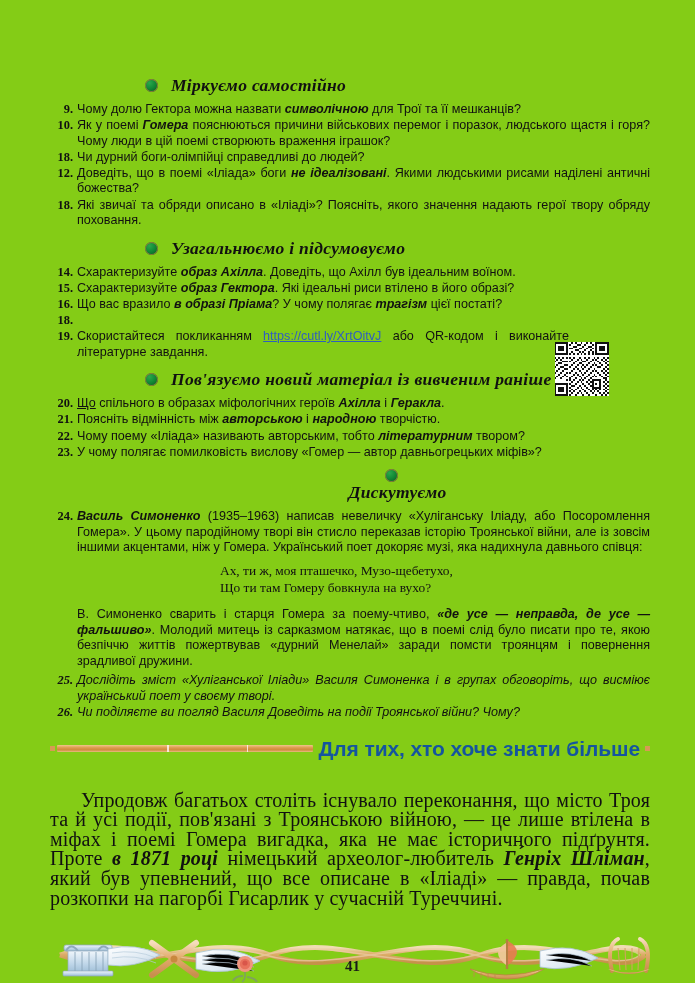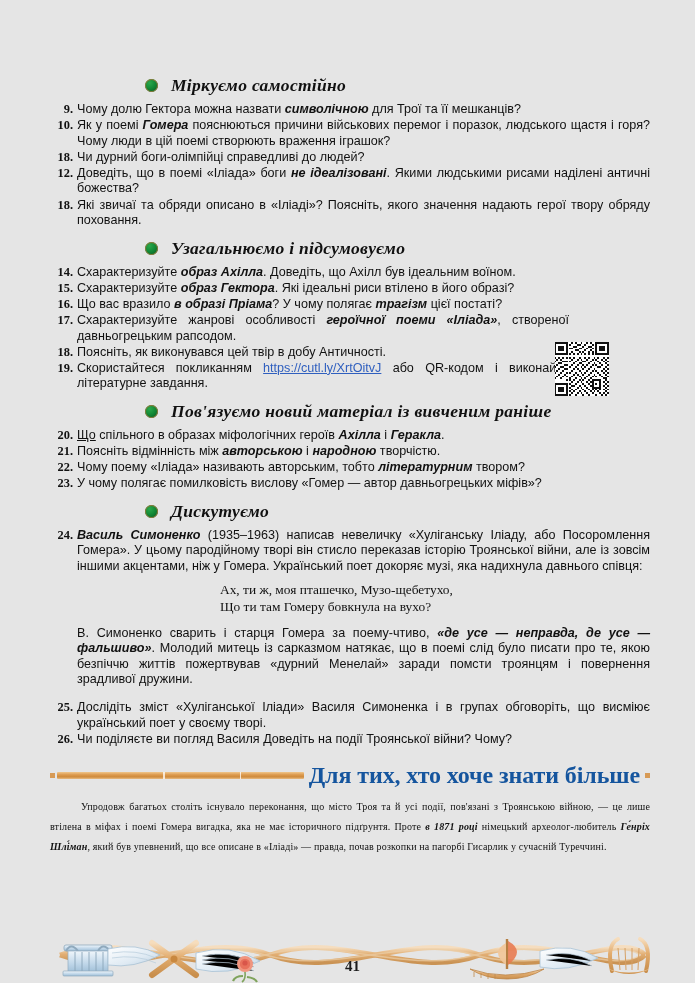--- a/index.html
+++ b/index.html
@@ -14,40 +14,40 @@
     font-family: "Liberation Sans", sans-serif;
     color: #111111;
     overflow: hidden;
   }
 
   .page {
     position: absolute;
     left: 0; top: 0;
     width: 695px;
     height: 983px;
-    background: #e5e5e5;
+    background: #84cc16;
   }
 
   .content {
     position: absolute;
     left: 50px;
     top: 66px;
     width: 600px;
   }
 
   
   .section-head {
     display: flex;
     align-items: center;
     margin: 9px 0 6px 0;
   }
   .section-head.indent-1 { padding-left: 95px; }
   .section-head.indent-2 { padding-left: 95px; align-items: center; }
   .section-head.indent-3 { padding-left: 95px; text-align: center; }
-  .section-head.indent-4 { padding-left: 95px; }
+  .section-head.indent-4 { padding-left: 95px; flex-direction: column; }
 
   .bullet-dot {
     width: 13px;
     height: 13px;
     border-radius: 50%;
     background: radial-gradient(circle at 35% 30%, #2aa84a 0%, #128a36 45%, #0c6b29 75%, #7a6030 100%);
     box-shadow: 0 0 0 1px #8a7a3a inset;
     flex: 0 0 auto;
     margin-right: 13px;
   }
@@ -158,42 +158,41 @@
     width: 1.5px;
     background: #ffffff;
     opacity: .75;
   }
   .banner-cap {
     width: 5px; height: 5px;
     background: #d79a55;
     flex: 0 0 auto;
   }
   .banner-text {
-    font-size: 24px;
+    font-size: 21px;
     font-weight: bold;
     color: #15559e;
     letter-spacing: -0.1px;
     white-space: nowrap;
     flex: 0 0 auto;
-    font-family: Liberation Serif, serif;
   }
   .banner-cap-right {
     width: 5px; height: 5px;
     background: #d79a55;
     flex: 0 0 auto;
     margin-left: 5px;
   }
 
   
   .serif-para {
     font-family: "Liberation Serif", serif;
-    font-size: 10px;
+    font-size: 20px;
     line-height: 19.6px;
     text-align: justify;
-    margin-top: 11px;
+    margin-top: 31px;
     text-indent: 31px;
     letter-spacing: 0.15px;
   }
   .serif-para b { font-weight: bold; font-style: italic; }
 
   
   .footer {
     position: absolute;
     left: 0;
     bottom: 0;
@@ -260,26 +259,21 @@
       </div>
       <div class="qitem">
         <span class="qnum">15.</span>
         <span class="qtext">Схарактеризуйте <b>образ Гектора</b>. Які ідеальні риси втілено в його образі?</span>
       </div>
       <div class="qitem">
         <span class="qnum">16.</span>
         <span class="qtext">Що вас вразило <b>в образі Пріама</b>? У чому полягає <b>трагізм</b> цієї постаті?</span>
       </div>
       <div class="qitem narrow">
-        <span class="qnum">17.</span>
-        <span class="qtext">Схарактеризуйте жанрові особливості <b>героїчної поеми «Іліада»</b>, створеної давньогрецьким рапсодом.</span>
-      </div>
-      <div class="qitem narrow">
         <span class="qnum">18.</span>
-        <span class="qtext">Поясніть, як виконувався цей твір в добу Античності.</span>
       </div>
       <div class="qitem narrow">
         <span class="qnum">19.</span>
         <span class="qtext">Скористайтеся покликанням <a href="#">https://cutl.ly/XrtOitvJ</a> або QR-кодом і виконайте літературне завдання.</span>
       </div>
     </div>
 
     <div class="section-head indent-3">
       <span class="bullet-dot"></span>
       <span class="section-title">Пов'язуємо новий матеріал із вивченим раніше</span>
@@ -316,21 +310,21 @@
       </div>
     </div>
 
     <div class="verse">
       <div>Ах, ти ж, моя пташечко, Музо-щебетухо,</div>
       <div>Що ти там Гомеру бовкнула на вухо?</div>
     </div>
 
     <div class="subpara">В. Симоненко сварить і старця Гомера за поему-чтиво, <i>«де усе — неправда, де усе — фальшиво»</i>. Молодий митець із сарказмом натякає, що в поемі слід було писати про те, якою безпіччю життів пожертвував «дурний Менелай» заради помсти троянцям і повернення зрадливої дружини.</div>
 
-    <div class="qlist" style="margin-top:12px;">
+    <div class="qlist" style="margin-top:4px;font-style:italic;">
       <div class="qitem">
         <span class="qnum">25.</span>
         <span class="qtext">Дослідіть зміст «Хуліганської Іліади» Василя Симоненка і в групах обговоріть, що висміює український поет у своєму творі.</span>
       </div>
       <div class="qitem">
         <span class="qnum">26.</span>
         <span class="qtext">Чи поділяєте ви погляд Василя Доведіть на події Троянської війни? Чому?</span>
       </div>
     </div>
 

